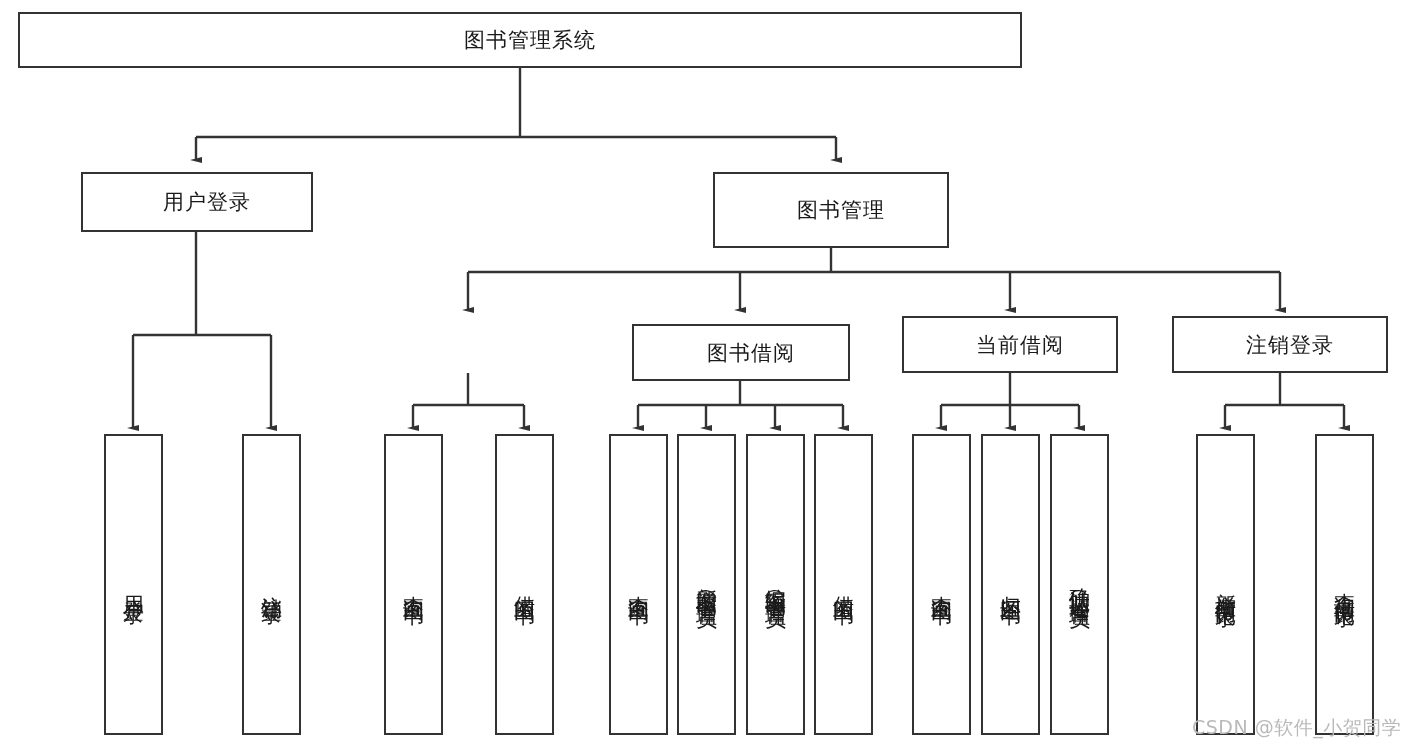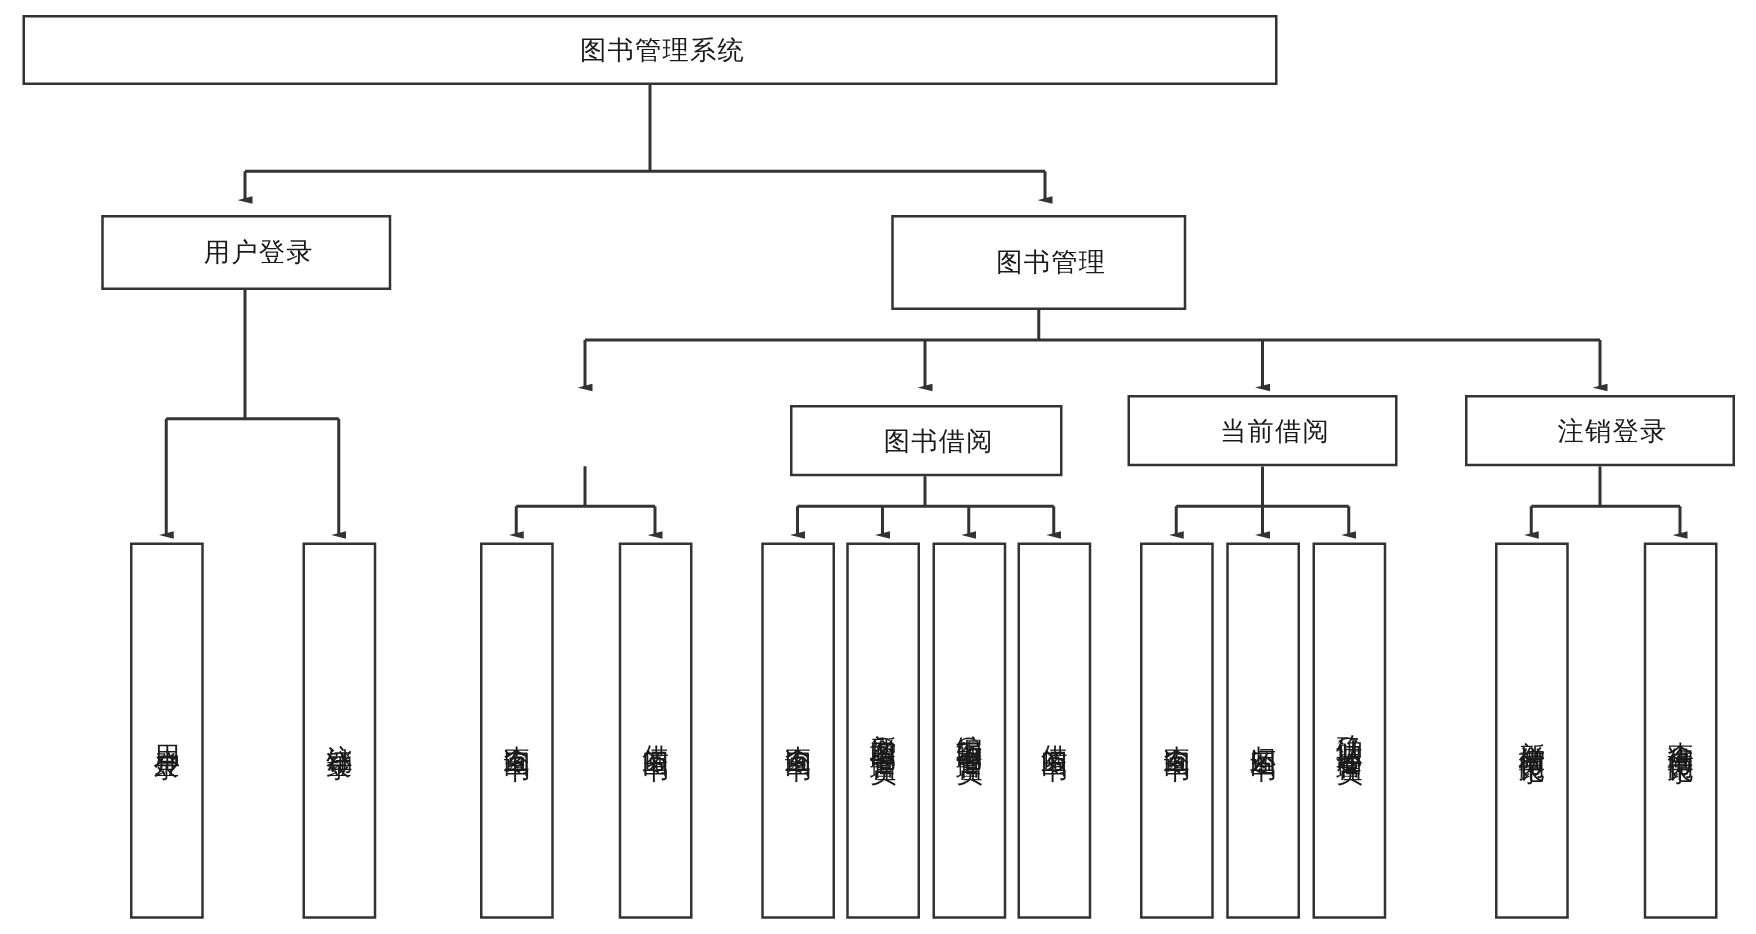--- a/index.html
+++ b/index.html
@@ -189,14 +189,15 @@
     <span>确认归还（管理员）</span>
   </div>
 
   <div class="node vert" style="left:1196px; top:434px; width:59px; height:301px;">
     <span>新增借阅记录</span>
   </div>
   <div class="node vert" style="left:1315px; top:434px; width:59px; height:301px;">
     <span>查询借阅记录</span>
   </div>
 
+  <div class="watermark" style="left:1192px; top:715px;">CSDN @软件_小贺同学</div>
 
 </div>
 
 </body></html>

